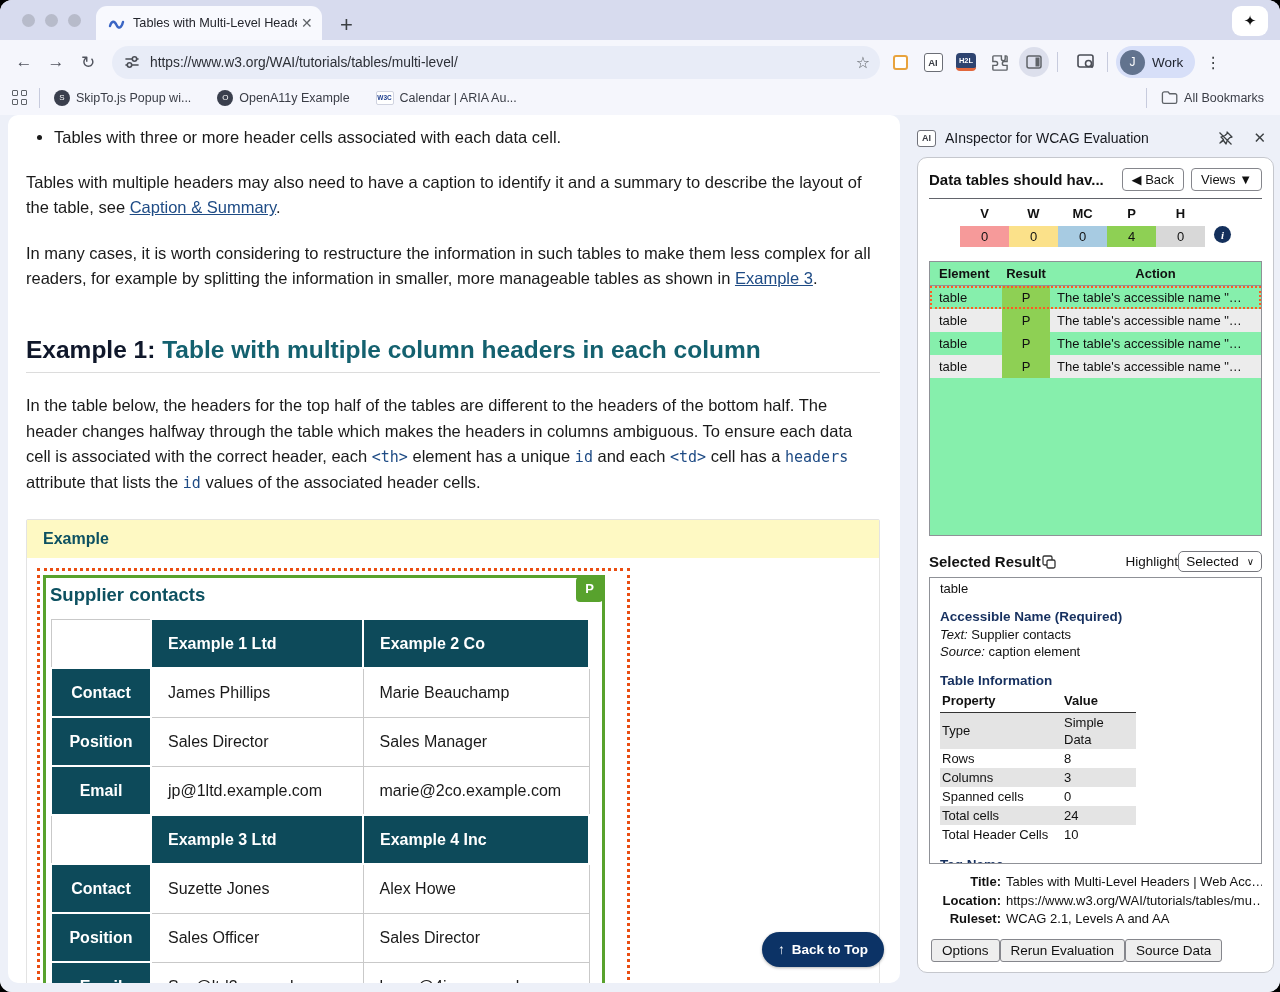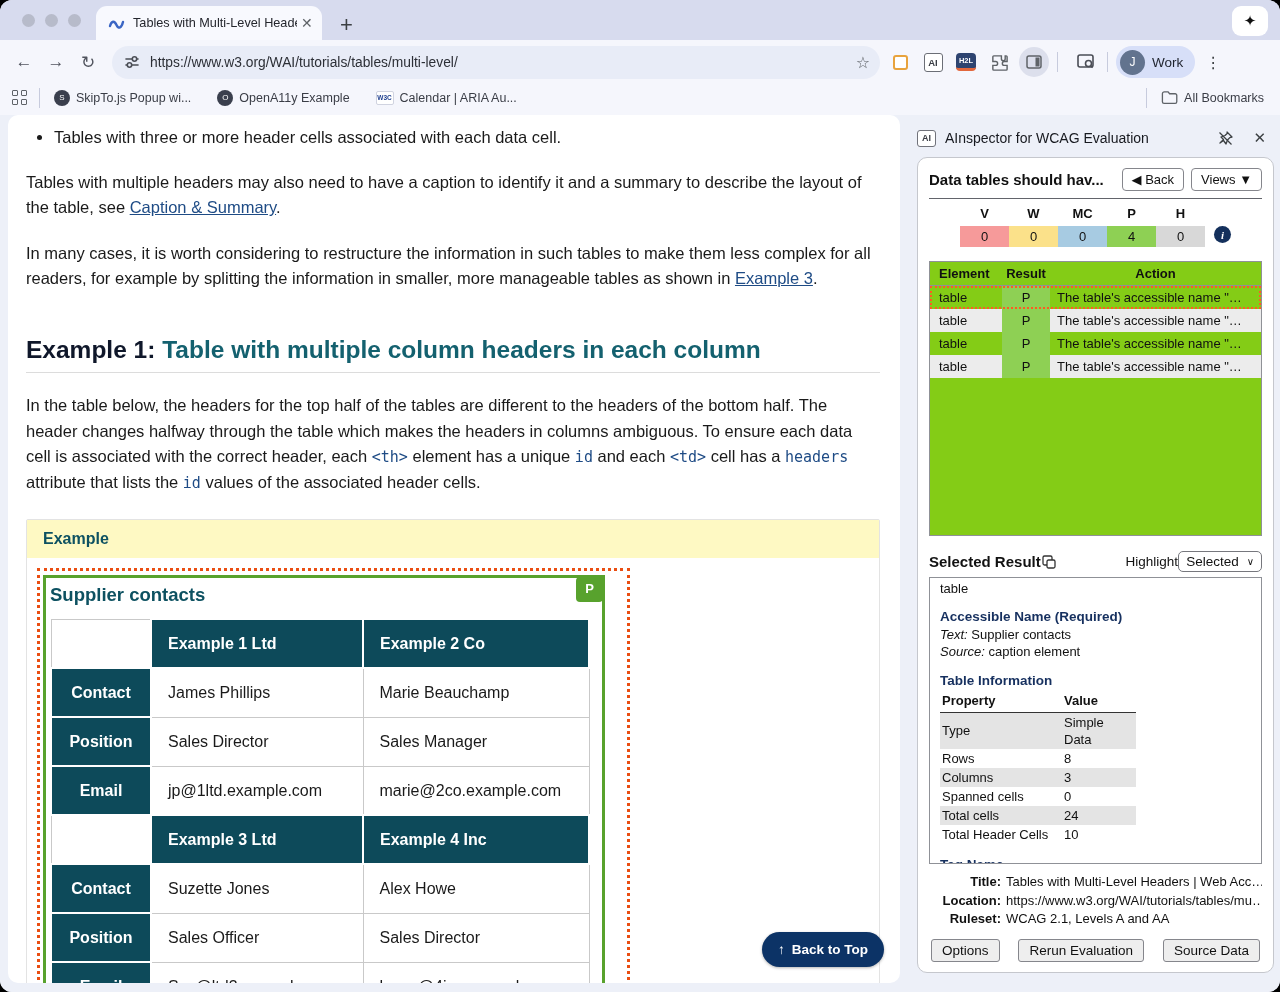--- a/index.html
+++ b/index.html
@@ -86,21 +86,21 @@
   .rule-title { font-size:15px; font-weight:bold; flex:1; white-space:nowrap; overflow:hidden; }
   .pbtn { border:1px solid #85868c; border-radius:4px; background:#fff; font-size:13px; padding:3px 9px; color:#111; white-space:nowrap; }
   .rule-hr { border:none; border-top:1px solid #62646b; margin:7px 0 5px; }
 
   .summary { display:flex; align-items:center; justify-content:center; gap:0; margin-top:2px; }
   .sum-col { width:49px; text-align:center; }
   .sum-h { font-weight:bold; font-size:13px; padding-bottom:5px; }
   .sum-v { height:21px; font-size:13px; display:flex; align-items:center; justify-content:center; }
   .info-i { width:17px; height:17px; border-radius:50%; background:#14305c; color:#fff; font-family:"Liberation Serif","DejaVu Serif",serif; font-style:italic; font-weight:bold; font-size:11px; display:flex; align-items:center; justify-content:center; margin-left:9px; margin-top:22px; }
 
-  .results-box { border:1px solid #8f9197; margin-top:14px; height:281px; overflow:hidden; background:#84cc16; }
+  .results-box { border:1px solid #8f9197; margin-top:14px; height:281px; overflow:hidden; background:#86efac; }
   table.results { width:100%; border-collapse:collapse; }
   table.results th { font-size:13px; font-weight:bold; padding:4px 2px; border-bottom:1px solid #8f9197; }
   table.results th.el { text-align:left; padding-left:9px; width:72px; }
   table.results th.res { width:48px; }
   table.results td { font-size:13px; padding:4px 2px; height:16px; }
   table.results td.el { padding-left:9px; }
   table.results td.res { background:#8ed054; text-align:center; }
   table.results td.act { padding-left:7px; white-space:nowrap; overflow:hidden; }
   table.results tr.stripe td.el, table.results tr.stripe td.act { background:#ececec; }
   table.results tr.selrow { outline:2px dotted #ff5b22; outline-offset:-2px; }
@@ -115,21 +115,21 @@
   .dline em { font-style:italic; }
   table.props { border-collapse:collapse; margin-top:2px; }
   table.props th { text-align:left; font-weight:bold; border-bottom:1px solid #333; padding:1px 2px 2px; font-size:13px; }
   table.props td { font-size:13px; padding:1px 2px; height:15px; }
   table.props .pc { width:122px; } table.props .vc { width:74px; }
   table.props tr.g td { background:#e4e4e4; }
 
   .meta { margin-top:9px; display:grid; grid-template-columns:72px 1fr; column-gap:5px; font-size:13px; line-height:1.4; }
   .meta b { text-align:right; }
   .meta span { white-space:nowrap; overflow:hidden; }
-  .panel-btns { display:flex; justify-content:space-between; margin-top:11px; padding: 0 2px; }
+  .panel-btns { display:flex; margin-top:11px; padding: 0 2px; }
   .gbtn { background:#eee; border:1px solid #85868c; border-radius:3px; font-size:13.5px; padding:3px 10px; color:#111; }
 
   svg.gl { display:block; }
 </style>
 </head>
 <body>
 
 <div class="window">
 
   <div class="tabstrip">

